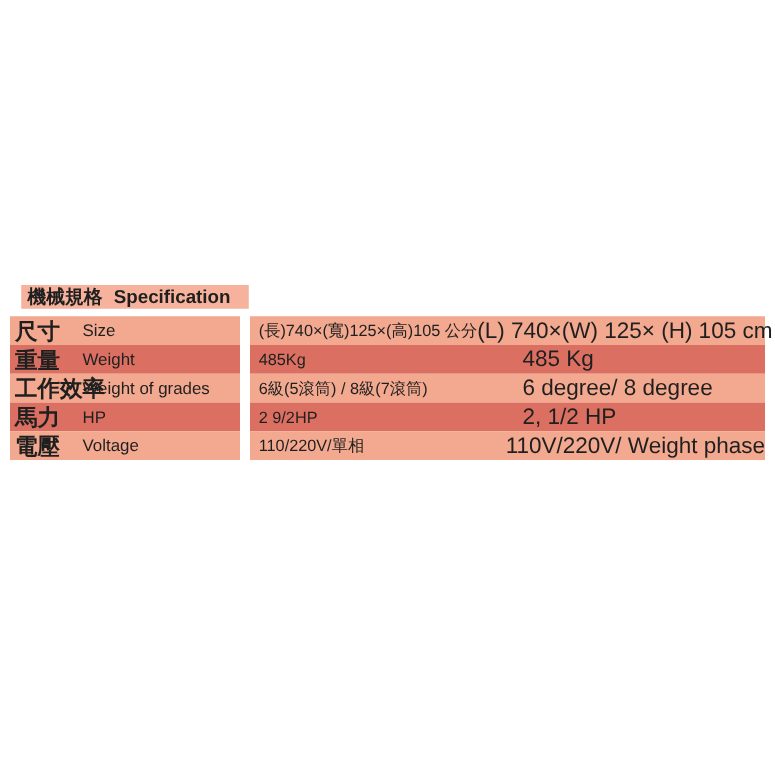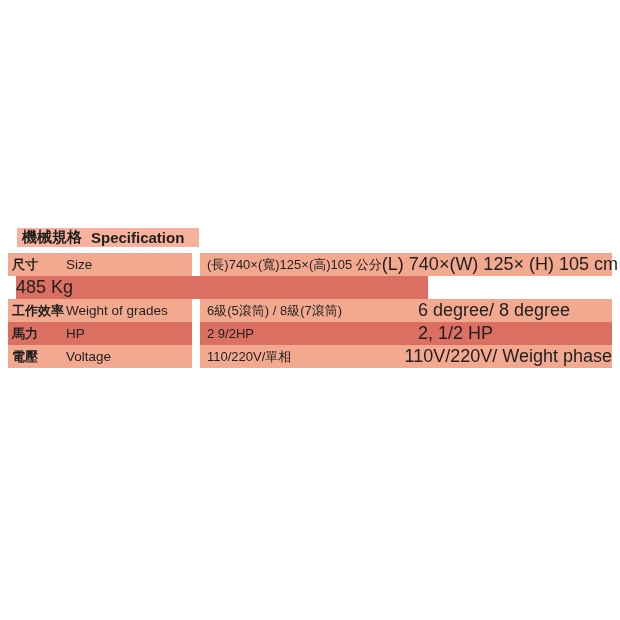--- a/index.html
+++ b/index.html
@@ -61,21 +61,21 @@
     display:flex;
     align-items:center;
   }
   .trow:nth-child(odd) .labels,
   .trow:nth-child(odd) .values{background:var(--row-light);}
   .trow:nth-child(even) .labels,
   .trow:nth-child(even) .values{background:var(--row-dark);}
   .lz{
     width:58px;
     padding-left:4px;
-    font-size:13px;
+    font-size:18px;
     font-weight:bold;
     white-space:nowrap;
   }
   .le{
     font-size:13.5px;
     font-weight:400;
     white-space:nowrap;
   }
   .vz{
     width:218px;
@@ -111,22 +111,27 @@
         <span class="le">Size</span>
       </div>
       <div class="colgap"></div>
       <div class="values">
         <span class="vz">(長)740×(寬)125×(高)105 公分</span>
         <span class="ve">(L) 740×(W) 125× (H) 105 cm</span>
       </div>
     </div>
 
     <div class="trow">
+      <div class="labels">
+        <span class="lz">重量</span>
+        <span class="le">Weight</span>
+      </div>
       <div class="colgap"></div>
       <div class="values">
+        <span class="vz">485Kg</span>
         <span class="ve">485 Kg</span>
       </div>
     </div>
 
 
     <div class="trow">
       <div class="labels">
         <span class="lz">工作效率</span>
         <span class="le">Weight of grades</span>
       </div>

